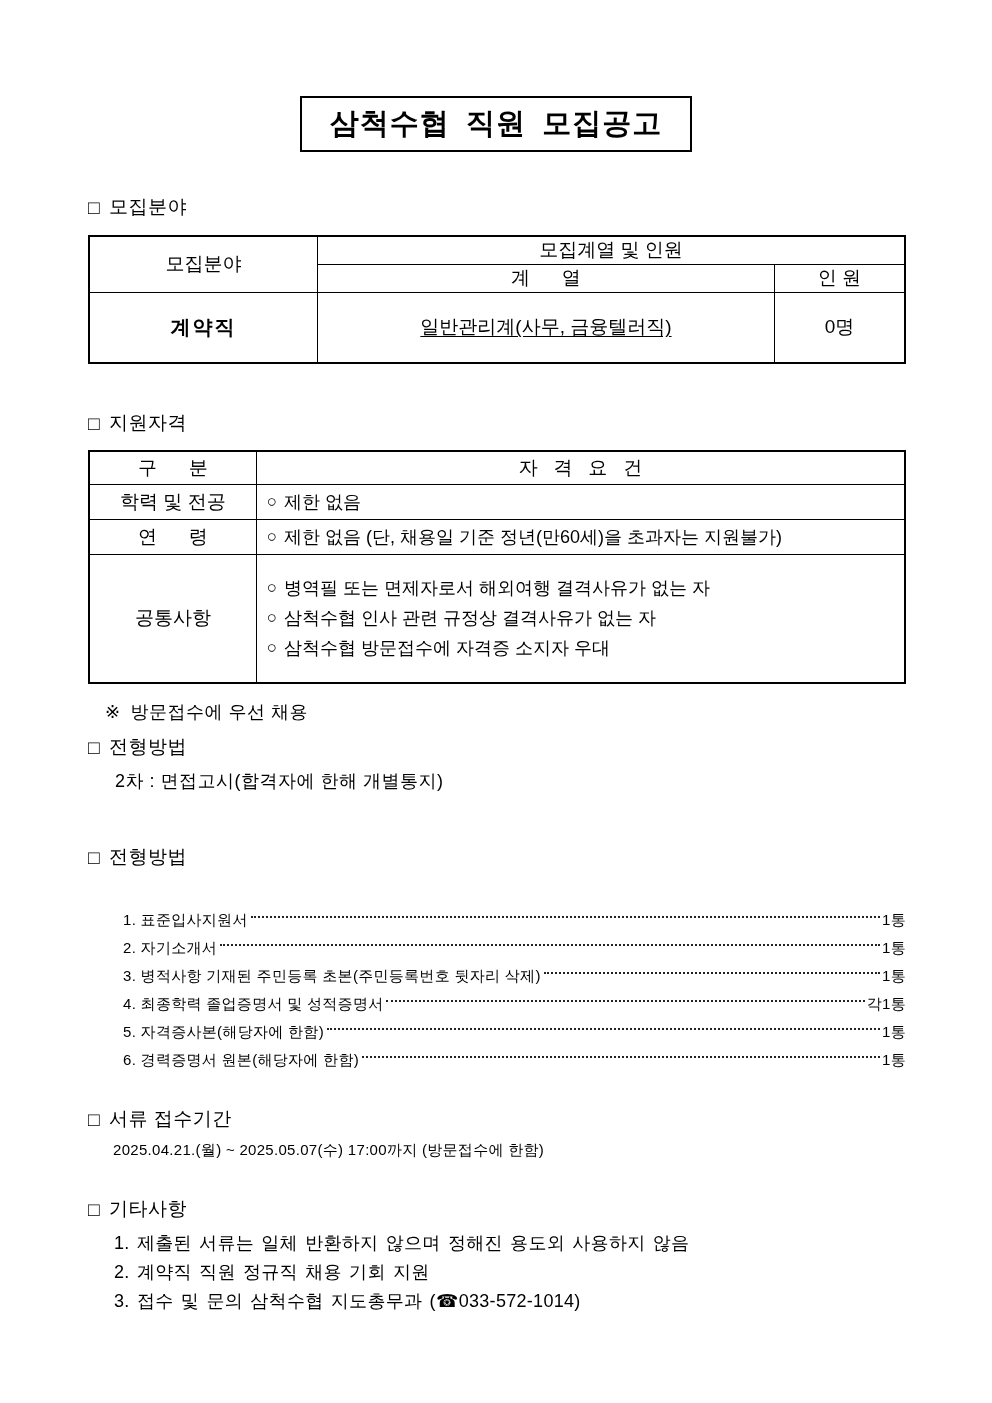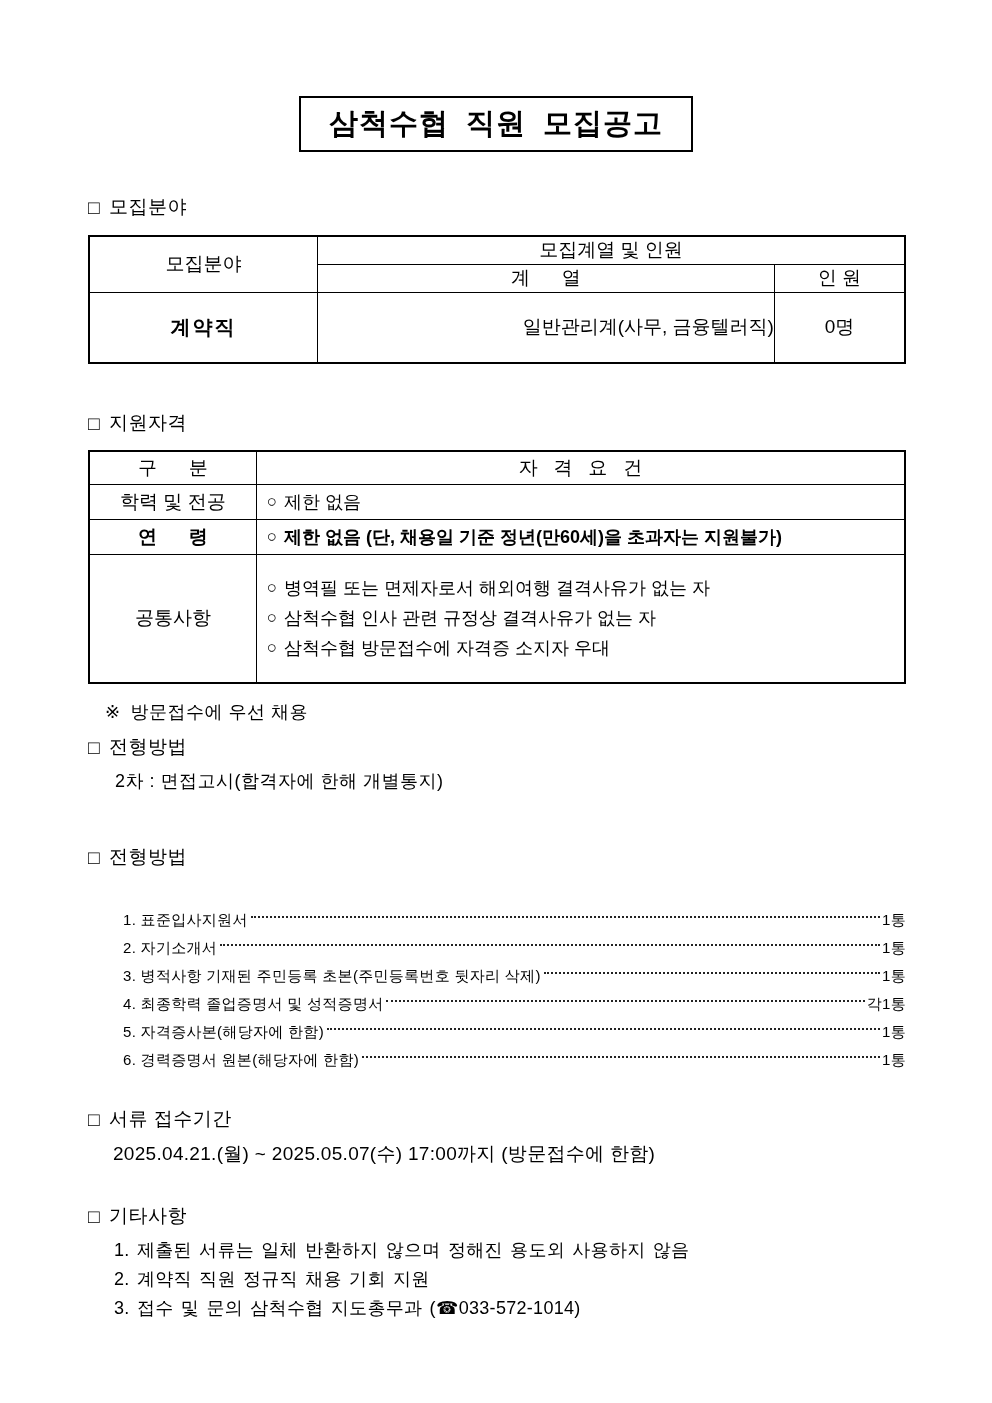--- a/index.html
+++ b/index.html
@@ -15,20 +15,21 @@
   }
   .content { width: 818px; margin: 0 auto 0 88px; }
 
   
   .title-box {
     width: fit-content;
     margin: 96px auto 0;
     border: 2px solid #000;
     padding: 6px 28px;
     text-align: left;
+    font-family: Liberation Serif, serif;
   }
   .title-box .title-text {
     font-size: 29px;
     font-weight: 700;
     letter-spacing: 1px;
     word-spacing: 8px;
     white-space: nowrap;
   }
 
   .intro {
@@ -68,26 +69,26 @@
     vertical-align: middle;
     overflow: hidden;
   }
   .ws-pre { white-space: pre; }
 
   .recruit-table { margin-top: 15px; }
   .recruit-table .hrow1 td { height: 28px; }
   .recruit-table .hrow2 td { height: 28px; }
   .recruit-table .drow  td { height: 71px; }
   .recruit-table .field-cell { font-weight: 700; font-size: 20px; letter-spacing: 2px; }
-  .recruit-table .series-cell { text-underline-offset: 3px; text-align: right; }
+  .recruit-table .series-cell { text-decoration: underline; text-underline-offset: 3px; }
 
   .qual-table { margin-top: 14px; }
   .qual-table .hrow th { height: 33px; }
   .qual-table .r1 td { height: 33px; }
-  .qual-table .r2 td { height: 34px; font-weight: bold; }
+  .qual-table .r2 td { height: 34px; }
   .qual-table .r3 td { height: 129px; text-align: center; }
   .qual-table td.req {
     text-align: left;
     padding: 2px 10px;
   }
   .qline {
     display: flex;
     align-items: center;
     font-size: 18px;
     line-height: 30px;
@@ -124,21 +125,21 @@
     border-bottom: 2px dotted #222;
     margin: 0 2px 8px 3px;
     min-width: 10px;
   }
   .doc-item .count { white-space: nowrap; padding-bottom: 2px; }
 
   .period-heading { margin-top: 31px; }
   .period-value {
     margin-top: 9px;
     padding-left: 25px;
-    font-size: 19px;
+    font-size: 15px;
     letter-spacing: 0.3px;
     white-space: nowrap;
   }
 
   .misc-heading { margin-top: 36px; }
   .misc-list { margin-top: 7px; padding-left: 26px; }
   .misc-item {
     font-size: 18px;
     line-height: 29px;
     letter-spacing: 0.3px;

